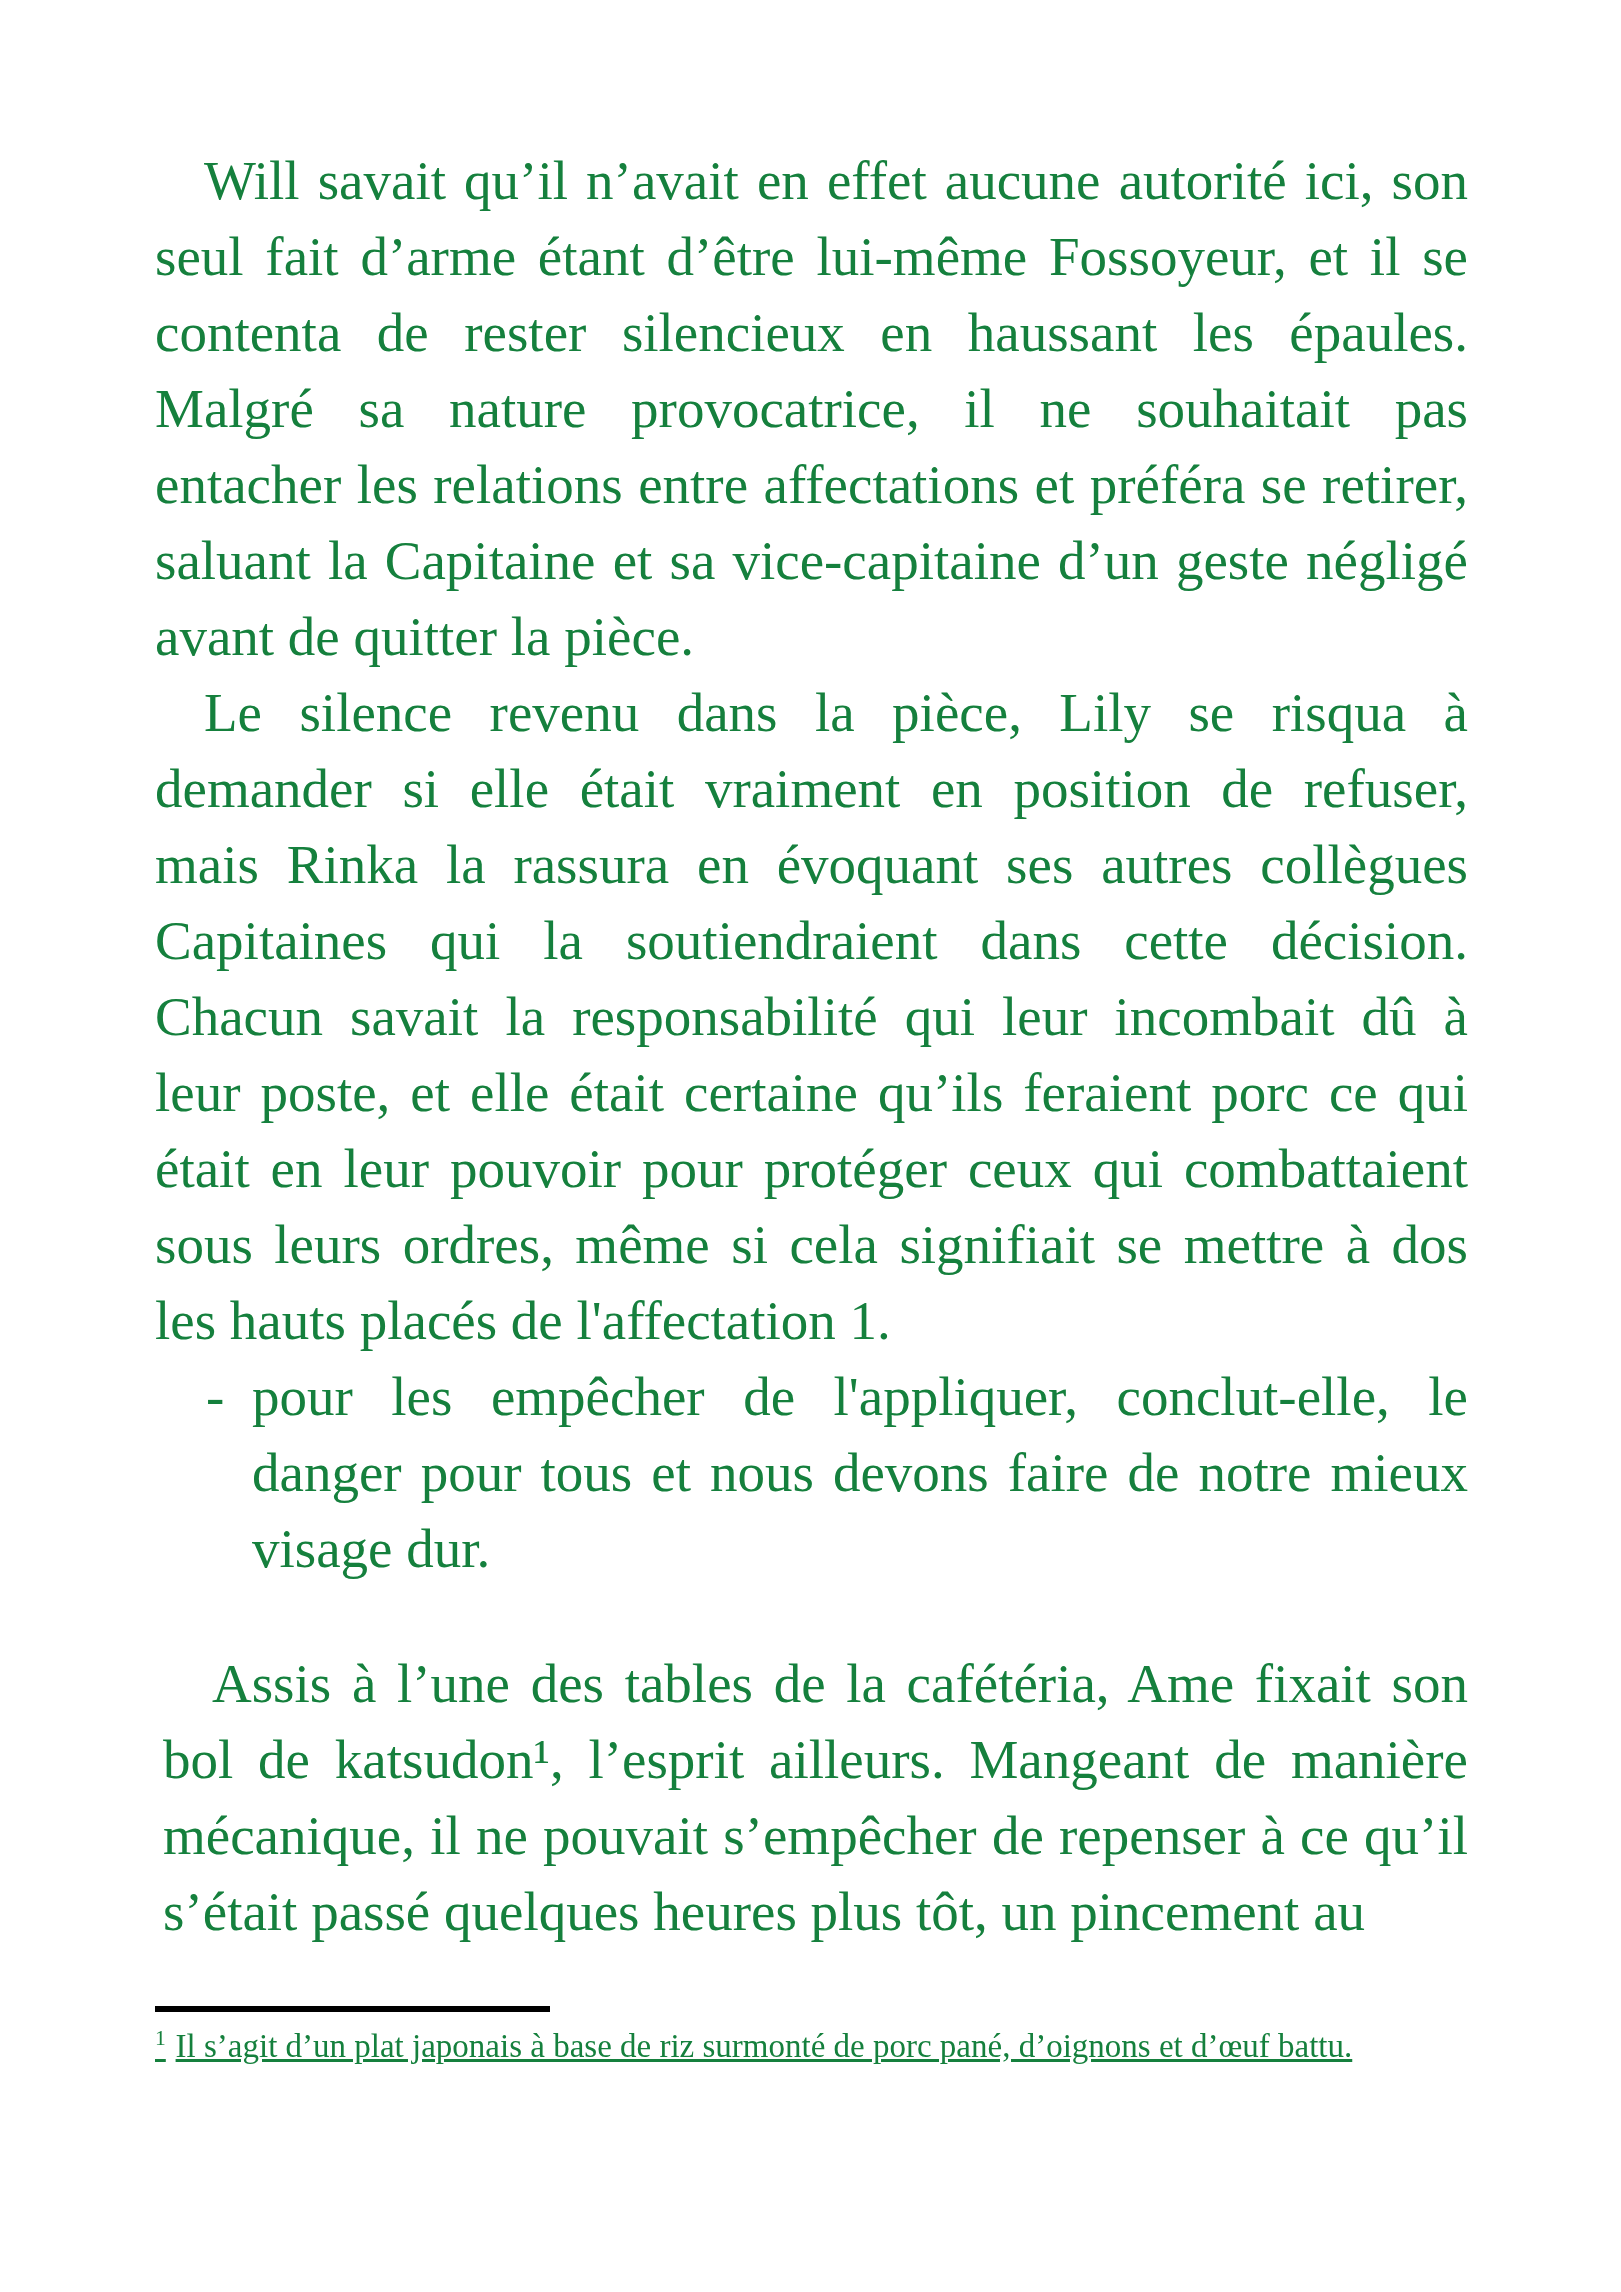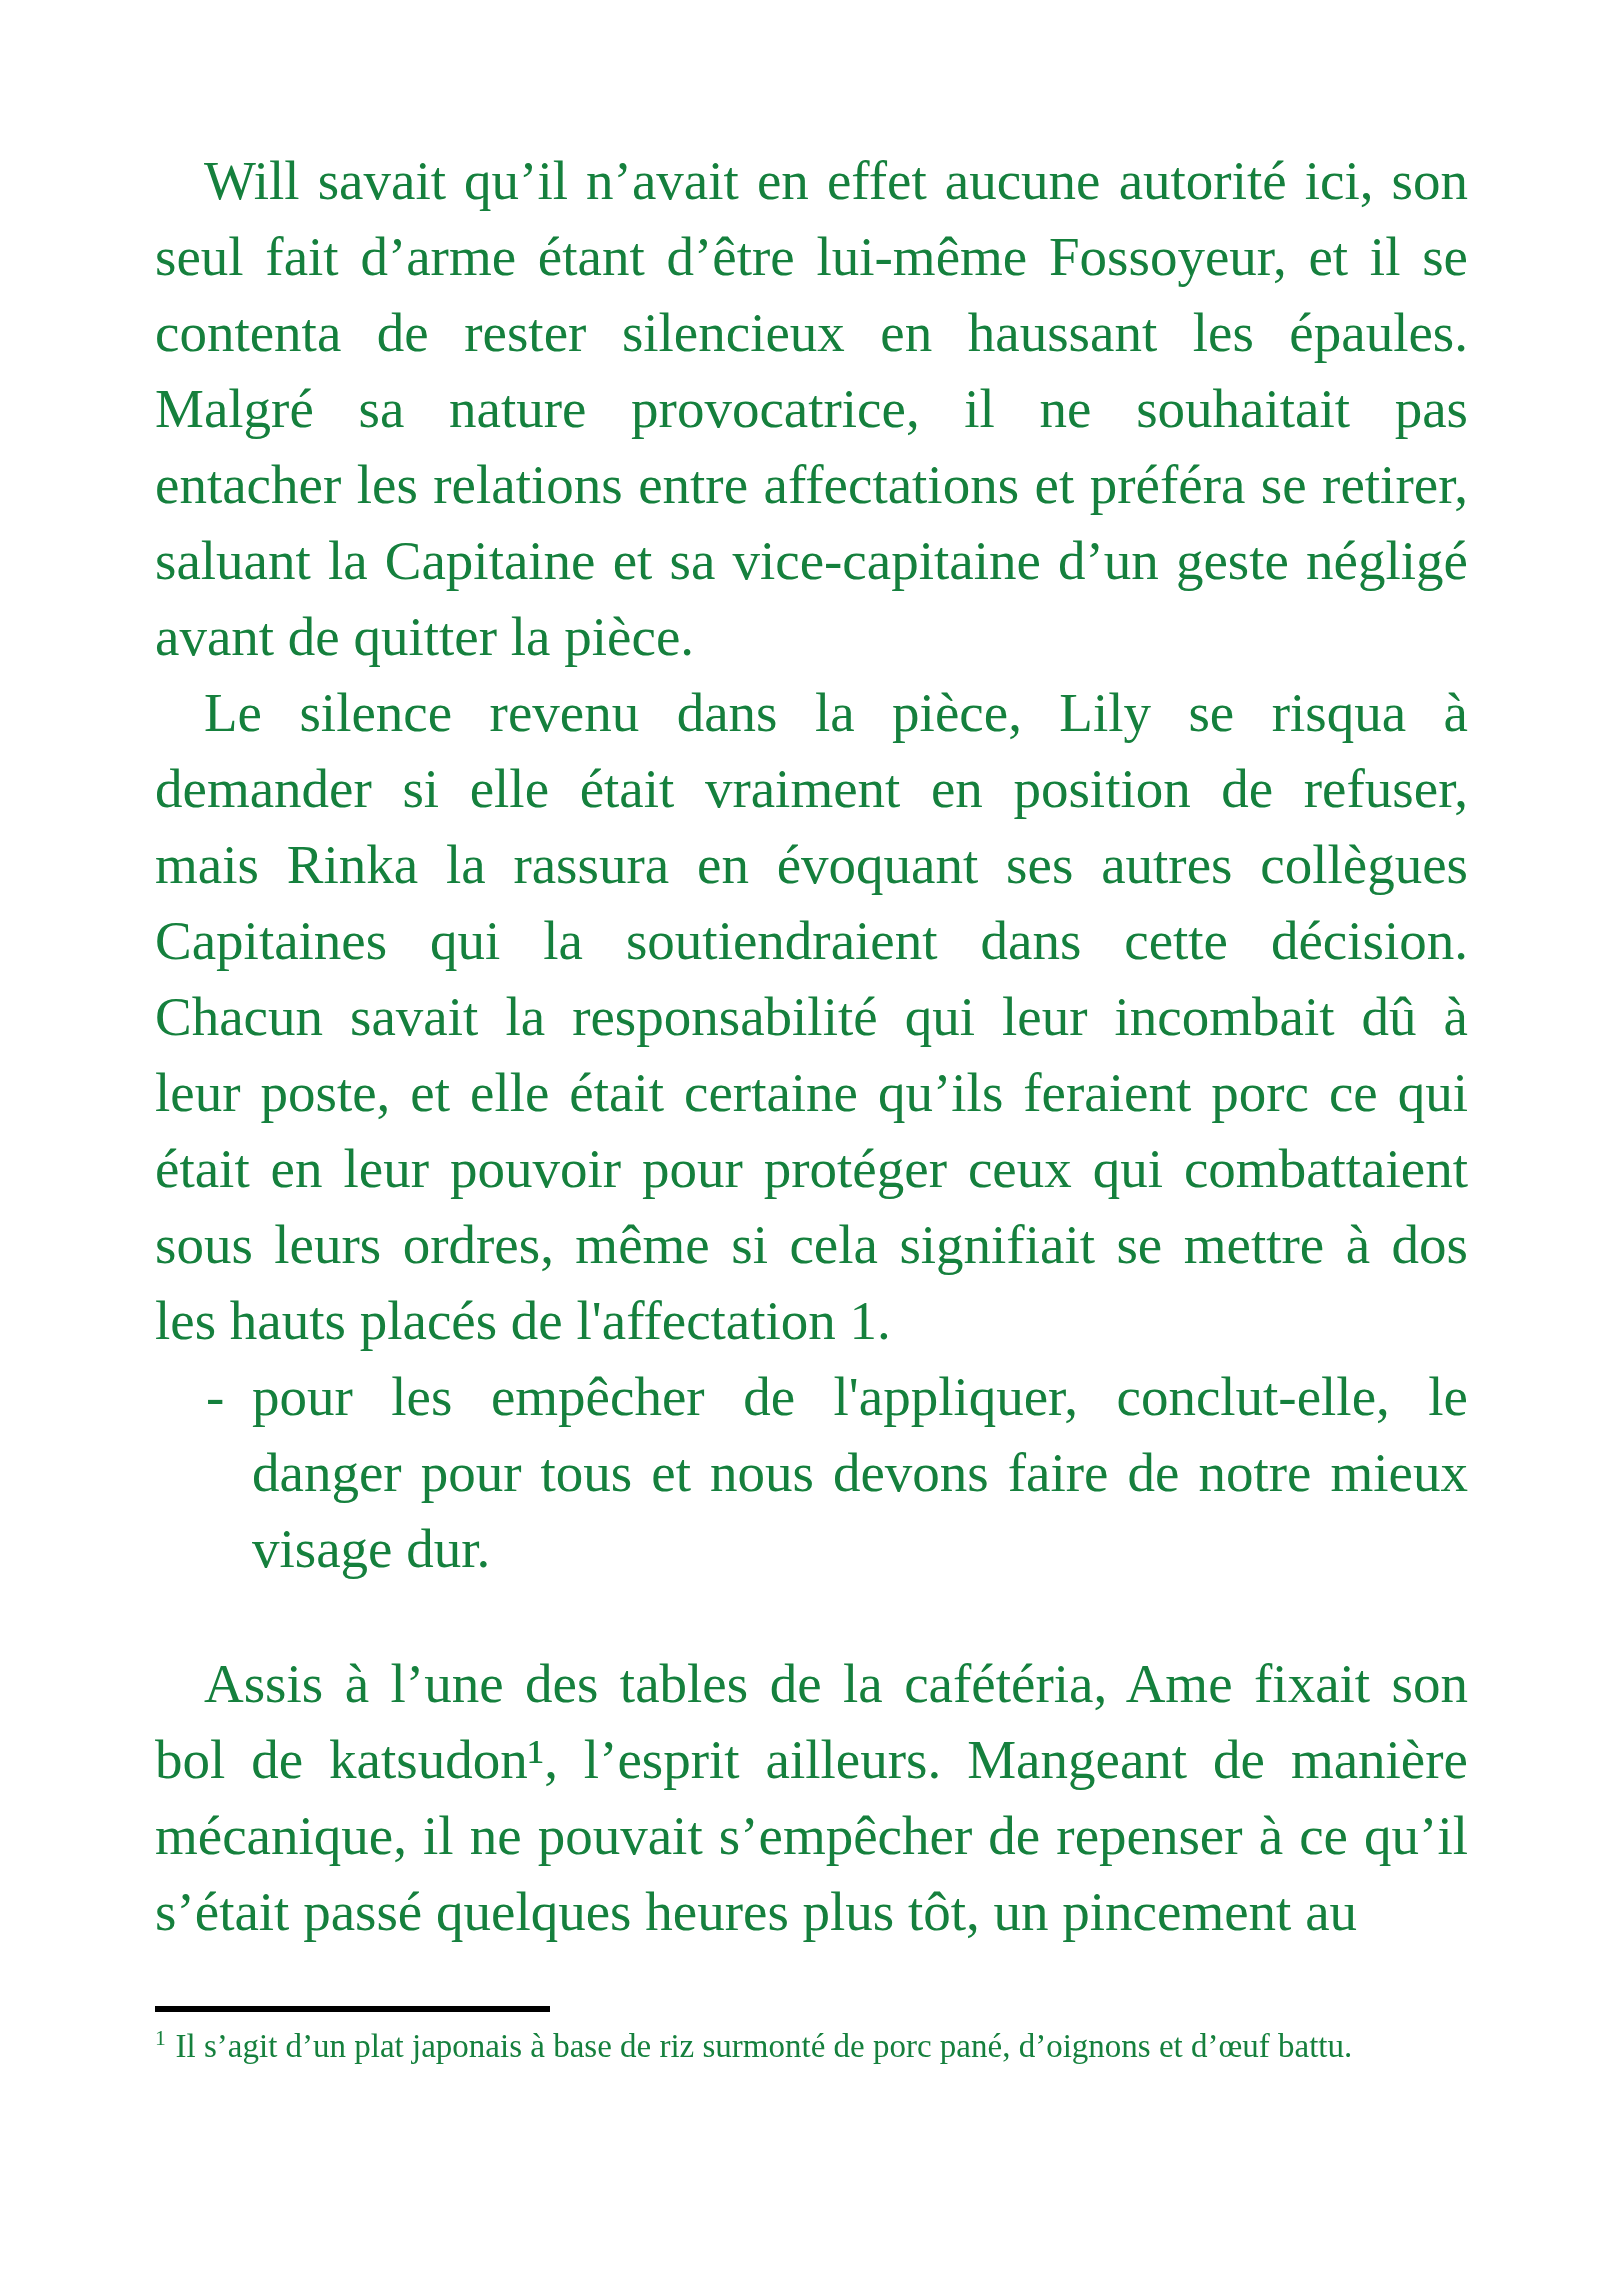--- a/index.html
+++ b/index.html
@@ -41,34 +41,35 @@
   .dialogue {
     position: relative;
     padding-left: 97px;
   }
   .dialogue .dash {
     position: absolute;
     left: 51px;
     top: 0;
     line-height: 76px;
   }
-  .para-spaced { margin-top: 59px; }
+  .para-spaced { margin-top: 59px; margin-left: 8px; }
   .footnote-area {
     margin-top: 56px;
   }
   .fn-rule {
     width: 395px;
     height: 5.9px;
     background: #000000;
   }
   .fn-text {
     margin-top: 11.8px;
     font-size: 33px;
     line-height: 45px;
     text-align: left;
+    text-decoration: underline;
   }
   .fn-text sup {
     font-size: 21.6px;
     vertical-align: super;
     line-height: 0;
     margin-right: 9.8px;
   }
 </style>
 </head>
 <body>

